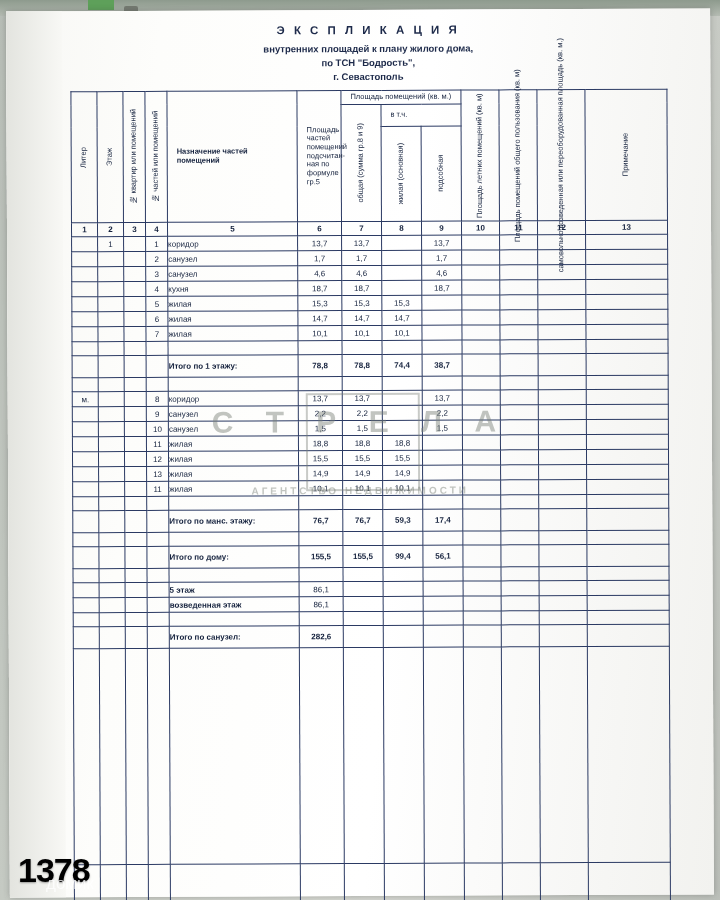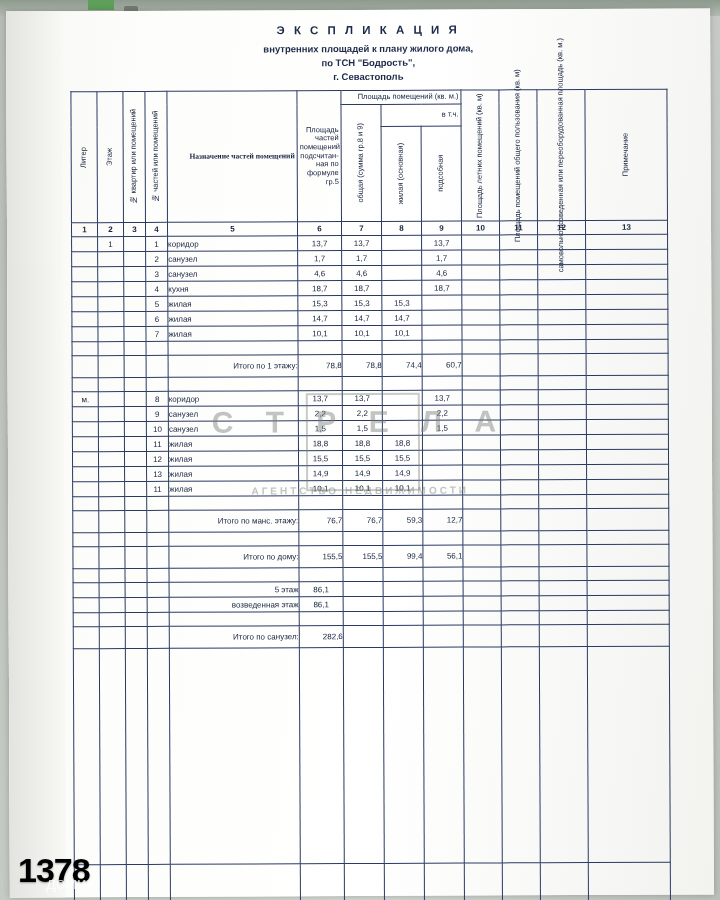--- a/index.html
+++ b/index.html
@@ -113,36 +113,36 @@
     padding: 2px 0;
     text-align: center;
   }
   .vwrap {
     display: flex;
     align-items: center;
     justify-content: center;
     height: 130px;
   }
   .hcell {
-    text-align: right;
+    text-align: left;
     font-size: 7.5px;
     line-height: 1.15;
-    padding: 2px 2px;
-  }
-  .hcell.b { font-weight: bold; font-family: Liberation Serif, serif; }
+    padding: 2px 9px;
+  }
+  .hcell.b { font-weight: bold; }
   .numrow td {
     text-align: center;
     font-weight: bold;
     font-size: 8px;
     height: 13px;
   }
   .datarow td { height: 14px; }
   .c { text-align: center; }
   .l { text-align: left; padding-left: 5px; }
-  .bold { font-weight: normal; text-align: right; }
+  .bold { font-weight: bold; }
   .tall { height: 22px; }
   .empty { height: 14px; }
   
   #watermark {
     position: absolute;
     left: 0; right: 0;
     top: 395px;
     text-align: center;
     pointer-events: none;
     color: rgba(120,126,118,0.45);
@@ -441,21 +441,21 @@
 
       <tr class="tall">
         <td></td>
         <td></td>
         <td></td>
         <td></td>
         <td class="l bold">Итого по 1 этажу:</td>
         <td class="c bold">78,8</td>
         <td class="c bold">78,8</td>
         <td class="c bold">74,4</td>
-        <td class="c bold">60,7</td>
+        <td class="c bold">38,7</td>
         <td></td>
         <td></td>
         <td></td>
         <td></td>
       </tr>
 
       <tr class="empty">
         <td></td>
         <td></td>
         <td></td>
@@ -595,21 +595,21 @@
 
       <tr class="tall">
         <td></td>
         <td></td>
         <td></td>
         <td></td>
         <td class="l bold">Итого по манс. этажу:</td>
         <td class="c bold">76,7</td>
         <td class="c bold">76,7</td>
         <td class="c bold">59,3</td>
-        <td class="c bold">12,7</td>
+        <td class="c bold">17,4</td>
         <td></td>
         <td></td>
         <td></td>
         <td></td>
       </tr>
 
       <tr class="empty">
         <td></td>
         <td></td>
         <td></td>

